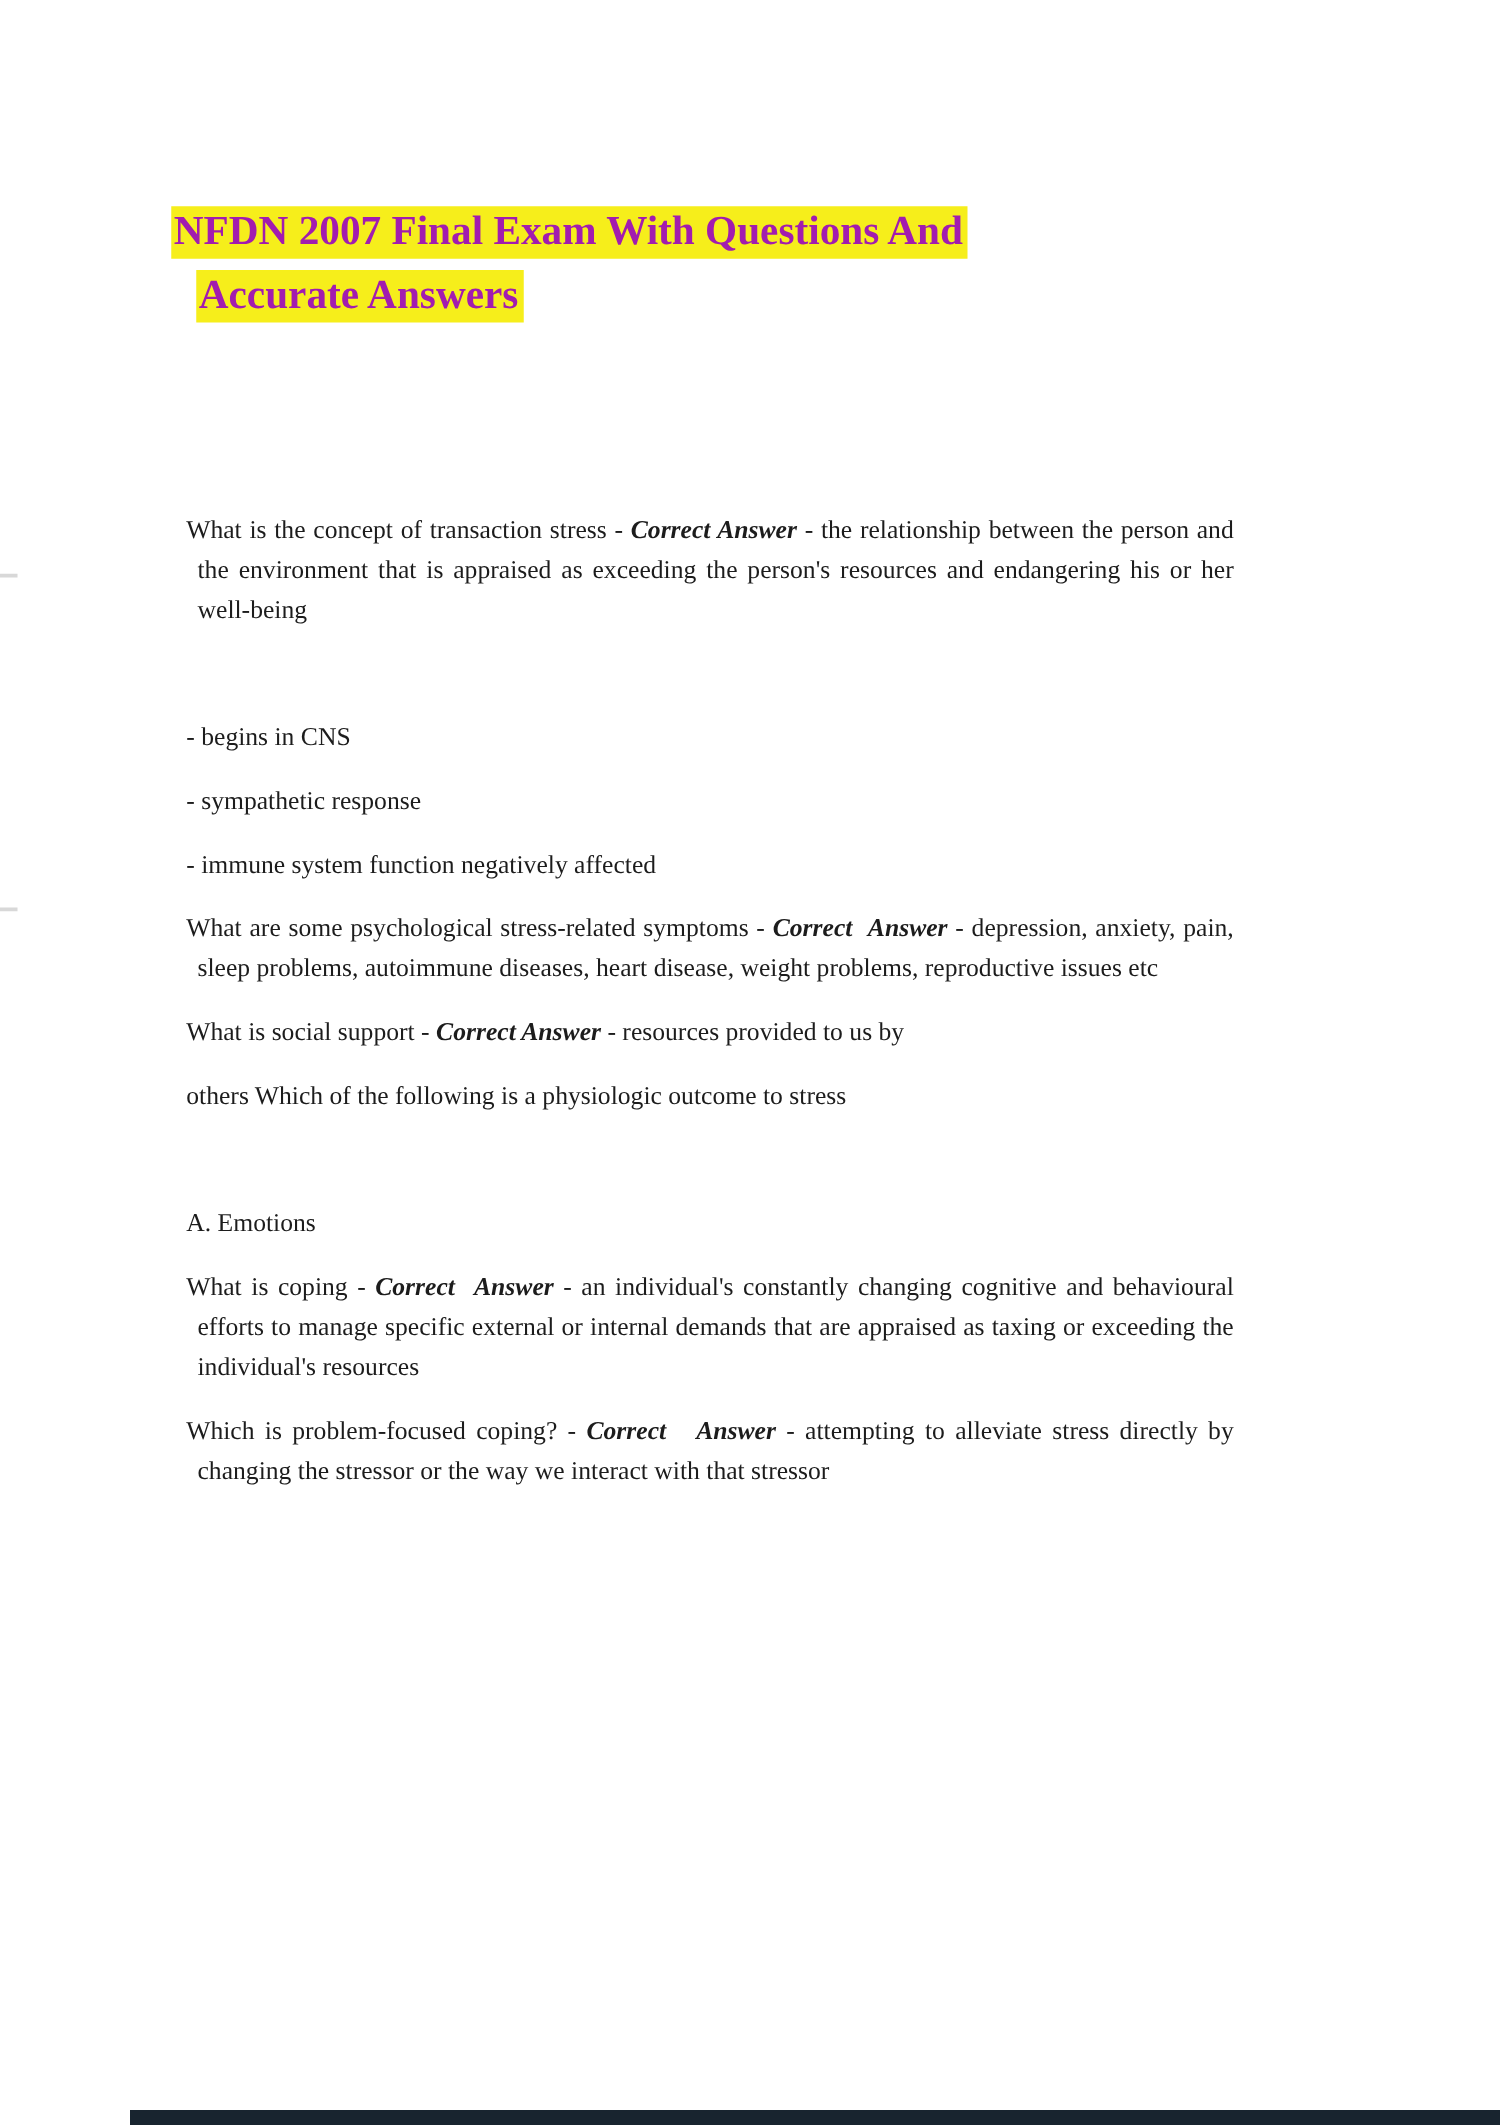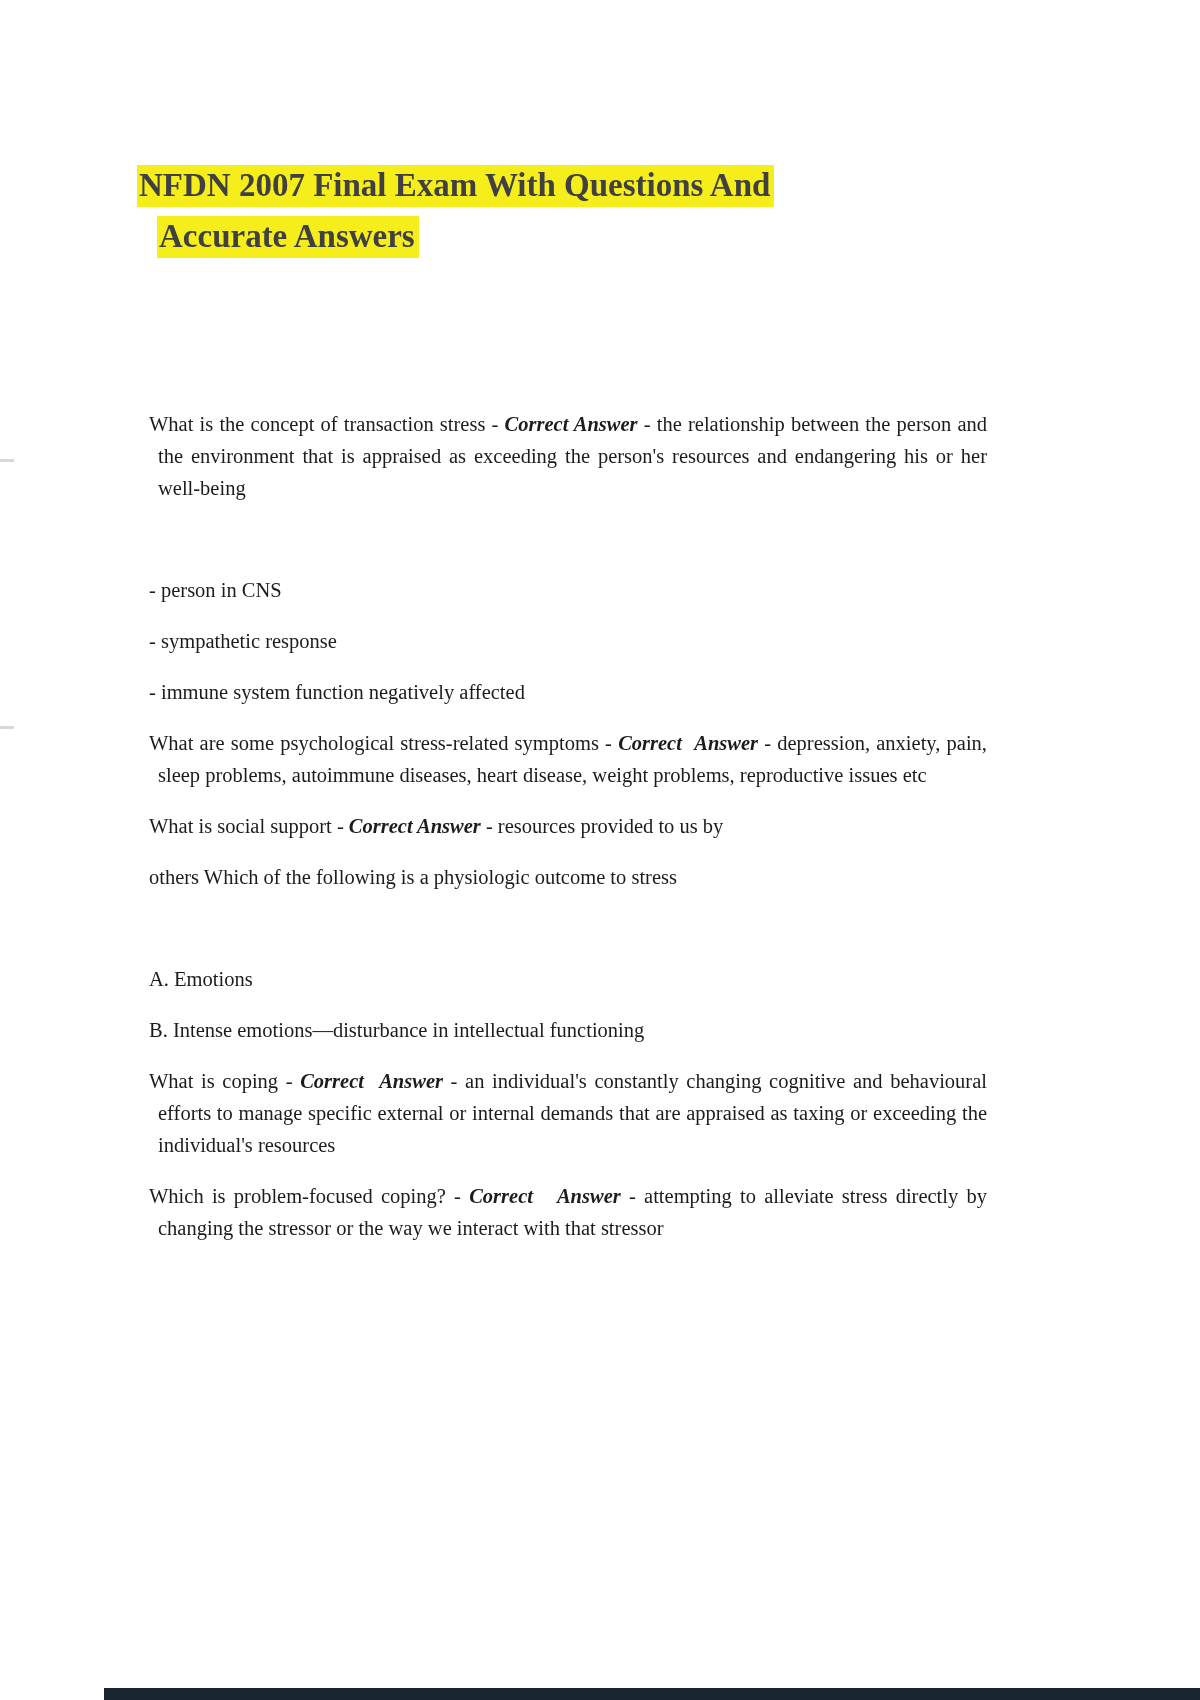--- a/index.html
+++ b/index.html
@@ -20,21 +20,21 @@
     position: absolute;
     top: 0;
     left: 137px;
     width: 850px;
   }
   .doc-title {
     margin: 160px 0 0 0;
     font-size: 33px;
     font-weight: bold;
     line-height: 51px;
-    color: #404040;
+    color: #a21caf;
   }
   .doc-title .hl {
     display: inline;
     padding: 2px 4px 4px 2px;
   }
   .doc-title .title-line {
     display: block;
   }
   .doc-body {
     margin-top: 146px;
@@ -80,29 +80,28 @@
 
 <div class="page">
   <div class="content">
     <h1 class="doc-title">
       <span class="title-line"><span class="hl" style="background: rgb(246, 238, 27);">NFDN 2007 Final Exam With Questions And</span></span>
       <span class="title-line"><span class="hl" style="background: rgb(246, 238, 27); margin-left: 20px;">Accurate Answers</span></span>
     </h1>
     <div class="doc-body">
         <p class="qa"><span>What is the concept of transaction stress - </span><span class="emph">Correct Answer</span><span> - the relationship between the person and the environment that is appraised as exceeding the person's resources and endangering his or her well-being</span></p>
         <div class="spacer"></div>
-        <p class="line"><span>- person in CNS</span></p>
+        <p class="line"><span>- begins in CNS</span></p>
         <p class="line"><span>- sympathetic response</span></p>
         <p class="line"><span>- immune system function negatively affected</span></p>
         <p class="qa"><span>What are some psychological stress-related symptoms - </span><span class="emph">Correct &nbsp;Answer</span><span> - depression, anxiety, pain, sleep problems, autoimmune diseases, heart disease, weight problems, reproductive issues etc</span></p>
         <p class="qa"><span>What is social support - </span><span class="emph">Correct Answer</span><span> - resources provided to us by</span></p>
         <p class="qa"><span>others Which of the following is a physiologic outcome to stress</span></p>
         <div class="spacer"></div>
         <p class="line"><span>A. Emotions</span></p>
-        <p class="line"><span>B. Intense emotions—disturbance in intellectual functioning</span></p>
         <p class="qa"><span>What is coping - </span><span class="emph">Correct &nbsp;Answer</span><span> - an individual's constantly changing cognitive and behavioural efforts to manage specific external or internal demands that are appraised as taxing or exceeding the individual's resources</span></p>
         <p class="qa"><span>Which is problem-focused coping? - </span><span class="emph">Correct &nbsp; Answer</span><span> - attempting to alleviate stress directly by changing the stressor or the way we interact with that stressor</span></p>
       </div>
   </div>
   <div class="scan-mark" style="top:459px"></div>
   <div class="scan-mark" style="top:726px"></div>
   <div class="footer-bar" style="background: rgb(24, 36, 47);"></div>
 </div>
 
 </body></html>

